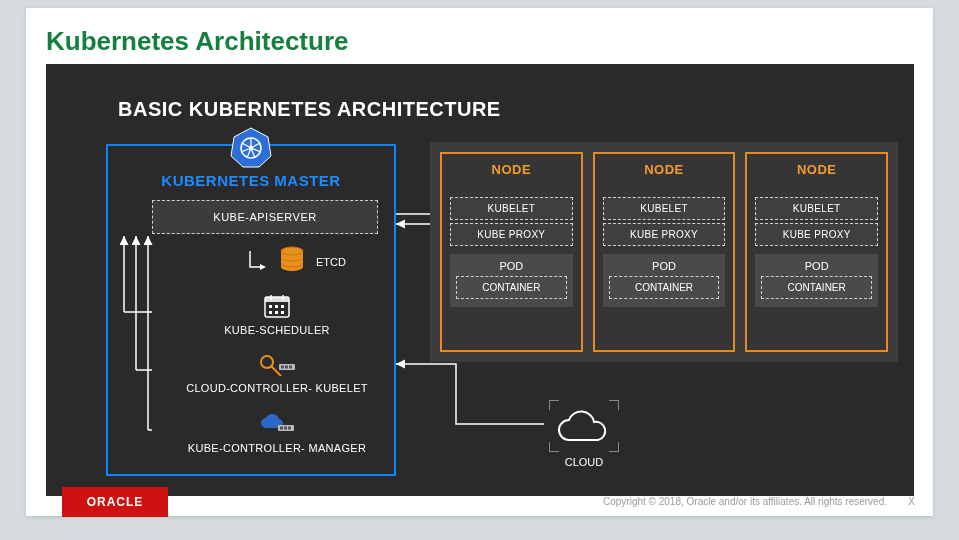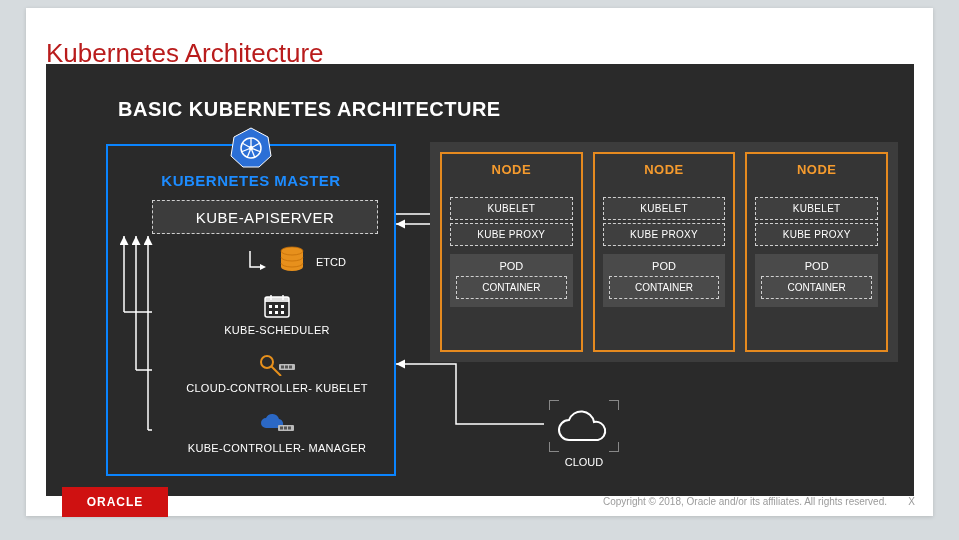--- a/index.html
+++ b/index.html
@@ -17,23 +17,22 @@
     left: 26px; top: 8px;
     width: 907px;
     height: 508px;
     background: #ffffff;
     box-shadow: 0 1px 4px rgba(0,0,0,0.15);
   }
   .slide-title {
     position: absolute;
     left: 20px; top: 18px;
     font-size: 26px;
-    font-weight: 400;
-    color: #b91c1c;
-    margin-top: 12px;
+    font-weight: 700;
+    color: #15803d;
   }
   .diagram {
     position: absolute;
     left: 20px; top: 56px;
     width: 868px;
     height: 432px;
     background: #2a2a2a;
     color: #fff;
   }
   .diagram-title {
@@ -70,21 +69,21 @@
   }
   .apiserver-box {
     position: absolute;
     left: 44px; top: 54px;
     width: 226px; height: 34px;
     background: #3c3c3c;
     border: 1px dashed #cfcfcf;
     display: flex;
     align-items: center;
     justify-content: center;
-    font-size: 15px;
+    font-size: 11px;
     letter-spacing: 0.5px;
   }
   .etcd-wrap {
     position: absolute;
     left: 138px; top: 100px;
     display: flex;
     align-items: center;
     gap: 11px;
   }
   .etcd-arrow {

